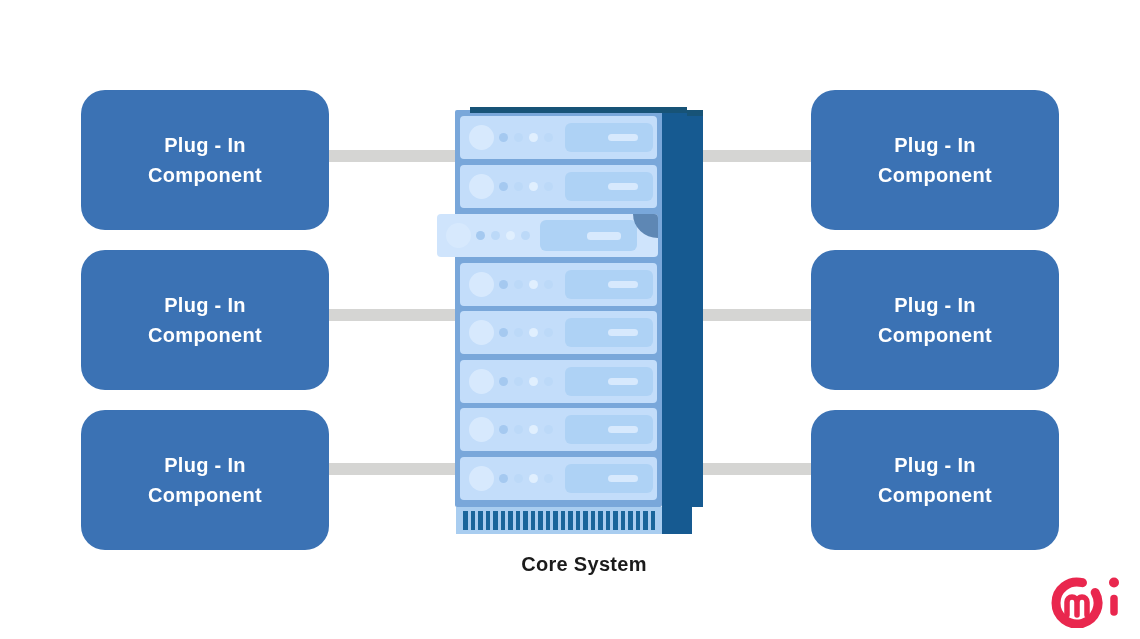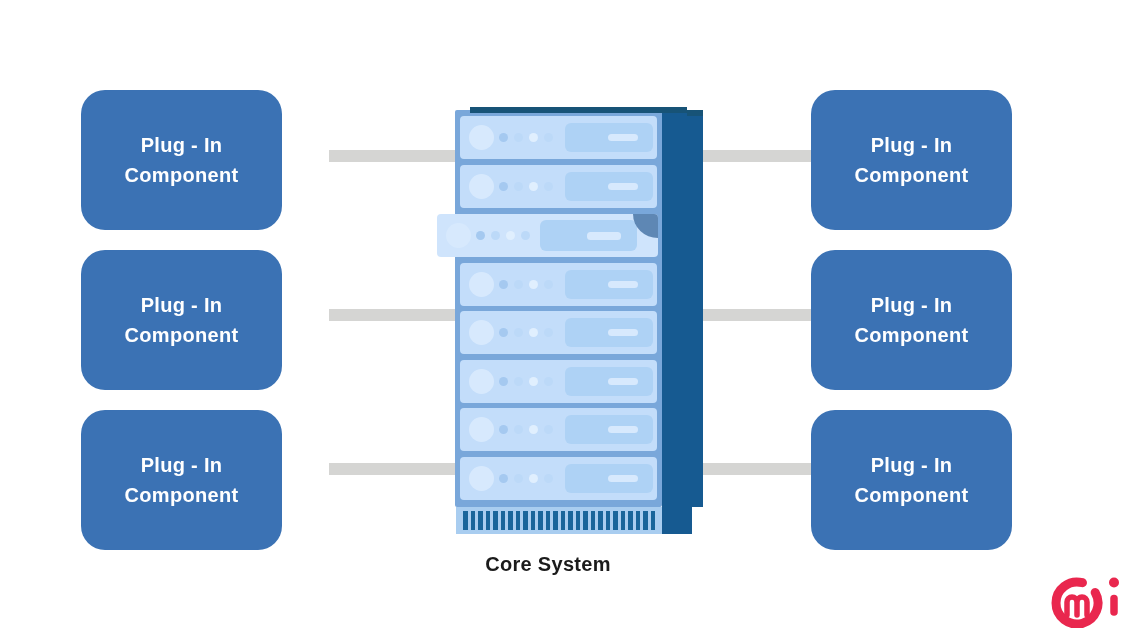--- a/index.html
+++ b/index.html
@@ -3,21 +3,21 @@
 <meta charset="utf-8">
 <style>
   html,body{margin:0;padding:0;background:#ffffff;}
   .canvas{
     position:relative;width:1140px;height:639px;overflow:hidden;
     background:var(--canvas-bg,#fff);
     font-family:"Liberation Sans", sans-serif;
   }
   
   .box{
-    position:absolute;width:201px;height:140px;border-radius:24px;
+    position:absolute;width:248px;height:140px;border-radius:24px;
     background:var(--component-fill);
     display:flex;flex-direction:column;align-items:center;justify-content:center;
     color:var(--component-text);font-size:20px;font-weight:700;line-height:30px;
     letter-spacing:.3px;text-align:center;
   }
   .box.l{left:81px;}  .box.r{left:811px;}
   .row1{top:90px;} .row2{top:250px;} .row3{top:410px;}
   
   .line{position:absolute;height:12px;background:var(--connector);}
   .line.l{left:329px;width:128px;}
@@ -40,21 +40,21 @@
   .dot:nth-child(4){background:var(--dot-mid);}
   .u-panel{position:absolute;right:4px;top:7px;width:88px;height:29px;border-radius:6px;background:var(--unit-panel);}
   .unit.pulled .u-panel{right:21px;width:97px;height:31px;top:6px;}
   .u-dash{position:absolute;right:15px;top:11px;width:30px;height:7px;border-radius:3.5px;background:var(--unit-dash);}
   .unit.pulled .u-dash{right:16px;width:34px;height:8px;top:12px;}
   .fold{position:absolute;top:0;right:0;width:25px;height:24px;background:var(--fold);border-radius:0 4px 0 100%;}
   .vent{position:absolute;left:456px;top:507px;width:206px;height:27px;background:var(--vent-bg);z-index:3;
         display:flex;align-items:center;justify-content:space-between;padding:0 7px;box-sizing:border-box;}
   .vbar{width:4.5px;height:19px;background:var(--vent-bar);}
   
-  .core-label{position:absolute;left:433px;top:553px;width:230px;text-align:center;
+  .core-label{position:absolute;left:469px;top:553px;width:230px;text-align:center;
     font-size:20px;font-weight:700;color:var(--core-label-text);letter-spacing:.3px;}
   
   .logo{position:absolute;left:1049px;top:574px;width:84px;height:54px;}
 </style>
 </head>
 <body>
 
 <div class="canvas">
 
   <div class="box l row1">

